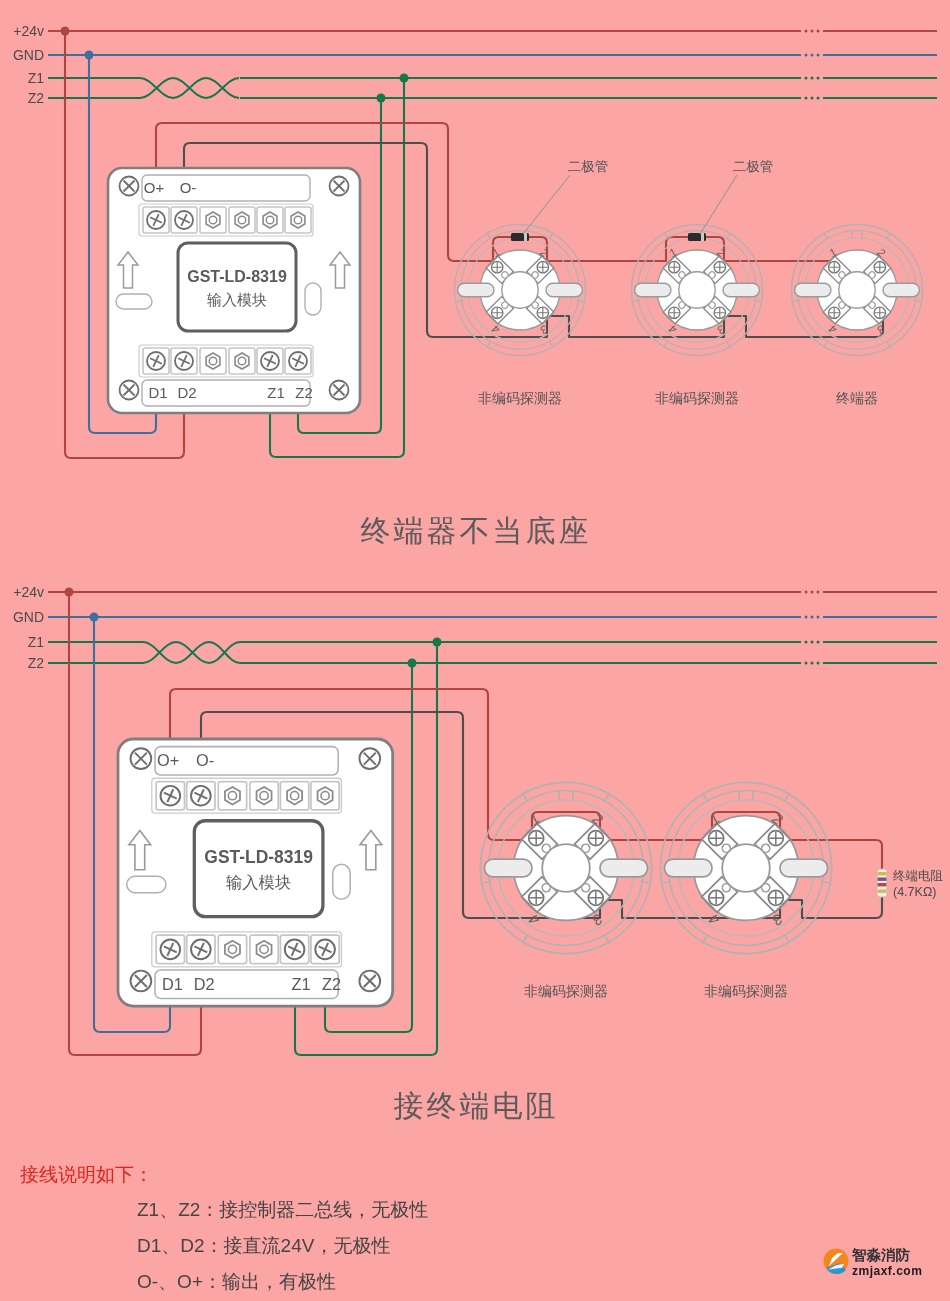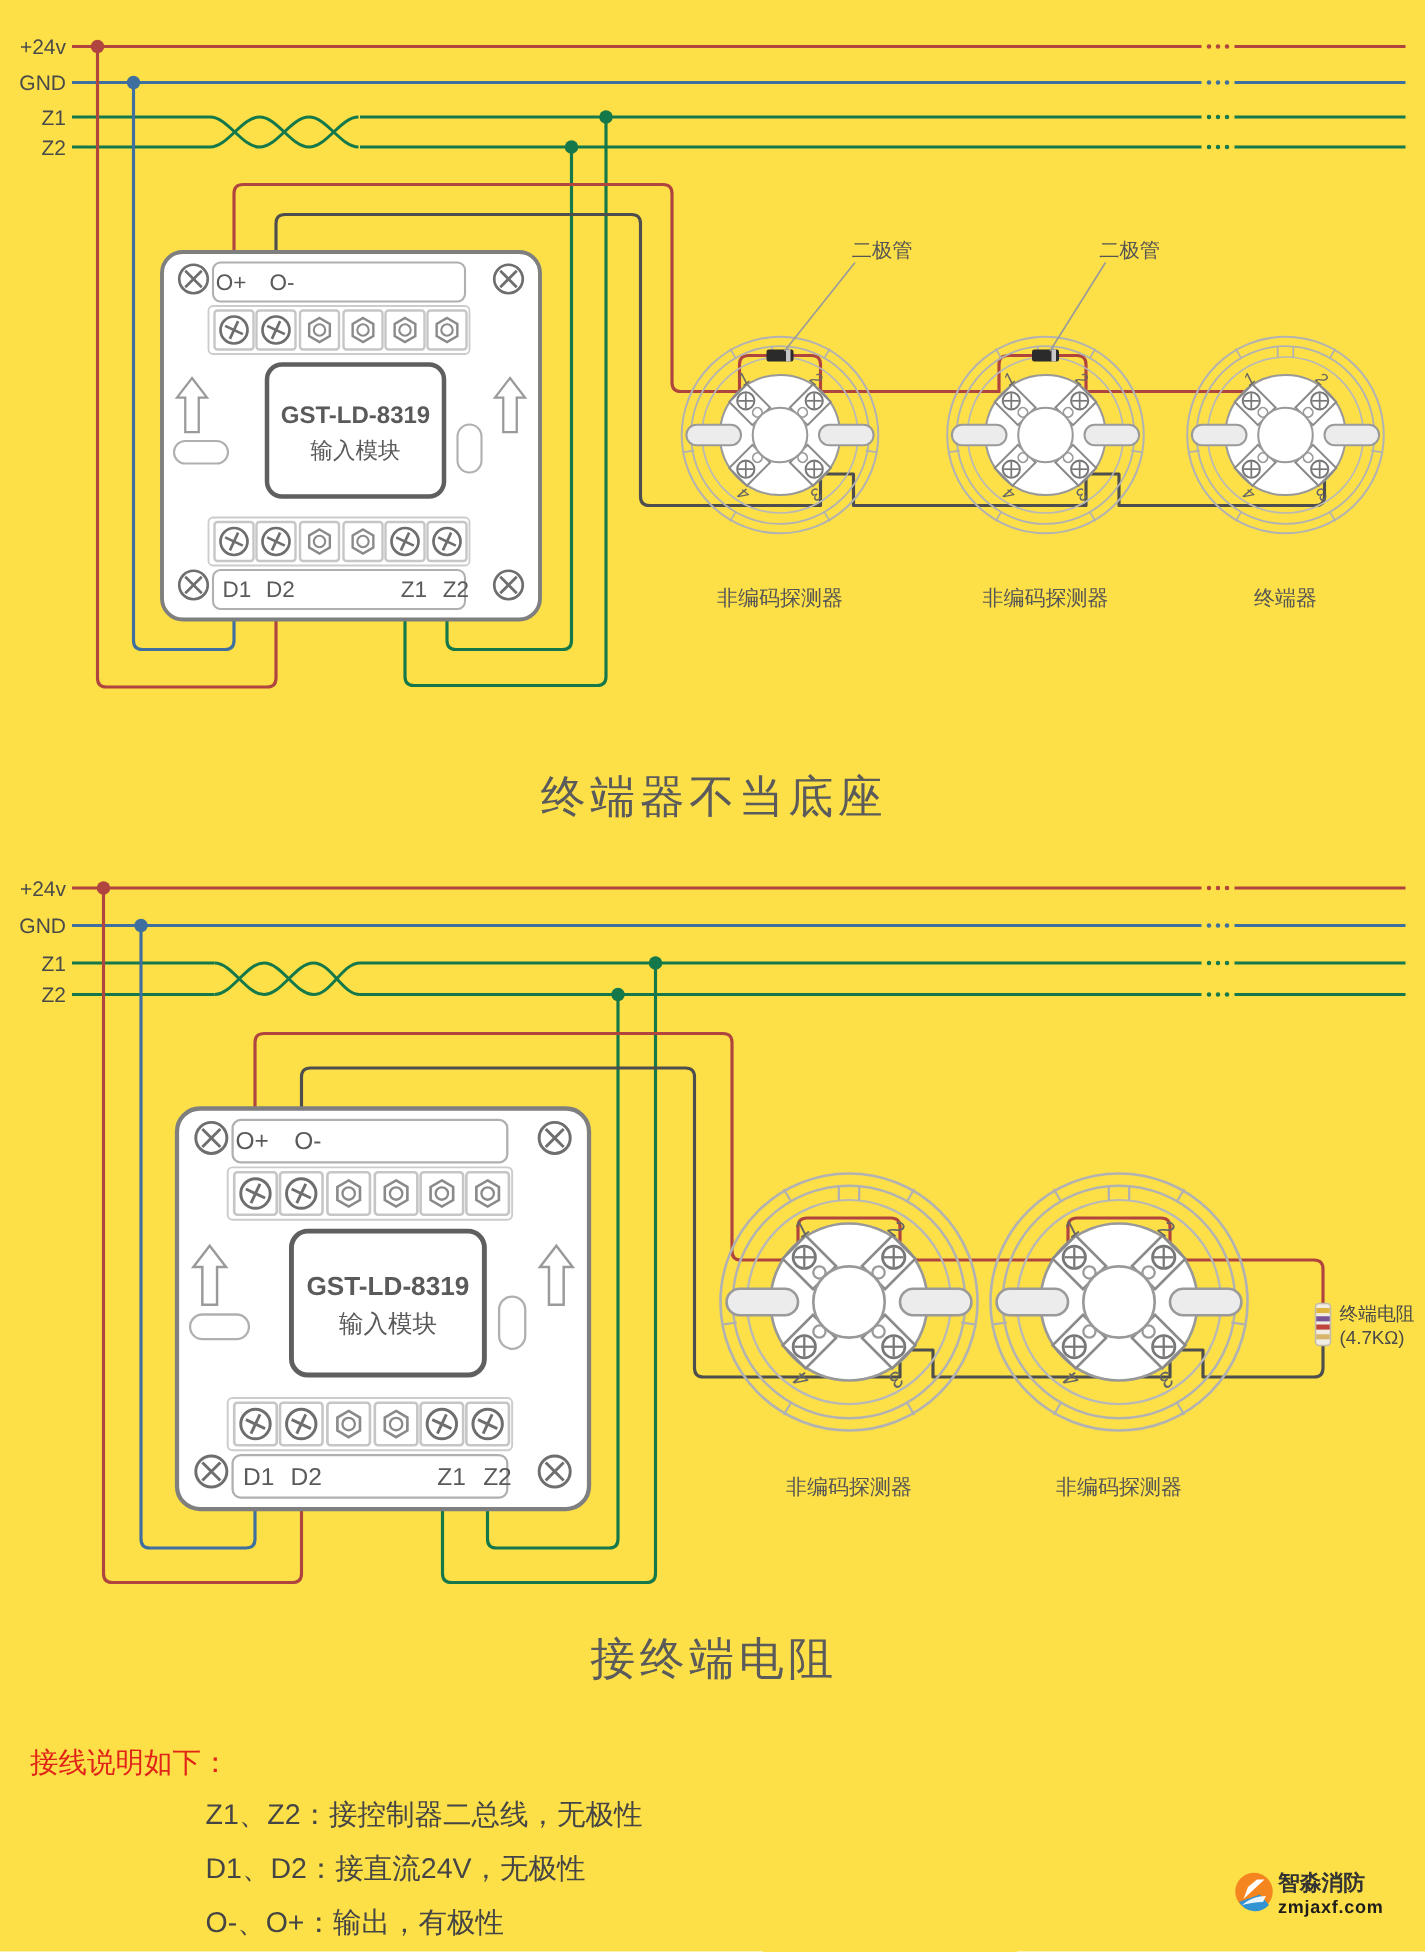--- a/index.html
+++ b/index.html
@@ -1,16 +1,16 @@
 <!DOCTYPE html>
 <html><head>
 <meta charset="utf-8">
 <style>
   html,body{margin:0;padding:0;background:#ffffff;}
-  .page{position:relative;width:950px;height:1301px;background:#fde047;overflow:hidden;
+  .page{position:relative;width:950px;height:1301px;background:#fca5a5;overflow:hidden;
         font-family:"Liberation Sans", sans-serif;}
   svg text{font-family:"Liberation Sans", sans-serif;}
   .buslabel{font-size:14px;fill:#4a4a4a;}
   .modlabel{font-size:15px;fill:#5a5a5a;}
   .modtitle{font-size:16px;font-weight:bold;fill:#5a5a5a;}
   .basenum{font-size:11px;font-style:italic;fill:#666;}
   .devlabel{font-size:14px;fill:#555;}
   .diodelabel{font-size:13.5px;fill:#555;}
   .reslabel{font-size:12.5px;fill:#4a4a4a;}
   .sectitle{font-size:30px;fill:#5b5b5b;letter-spacing:3px;}

